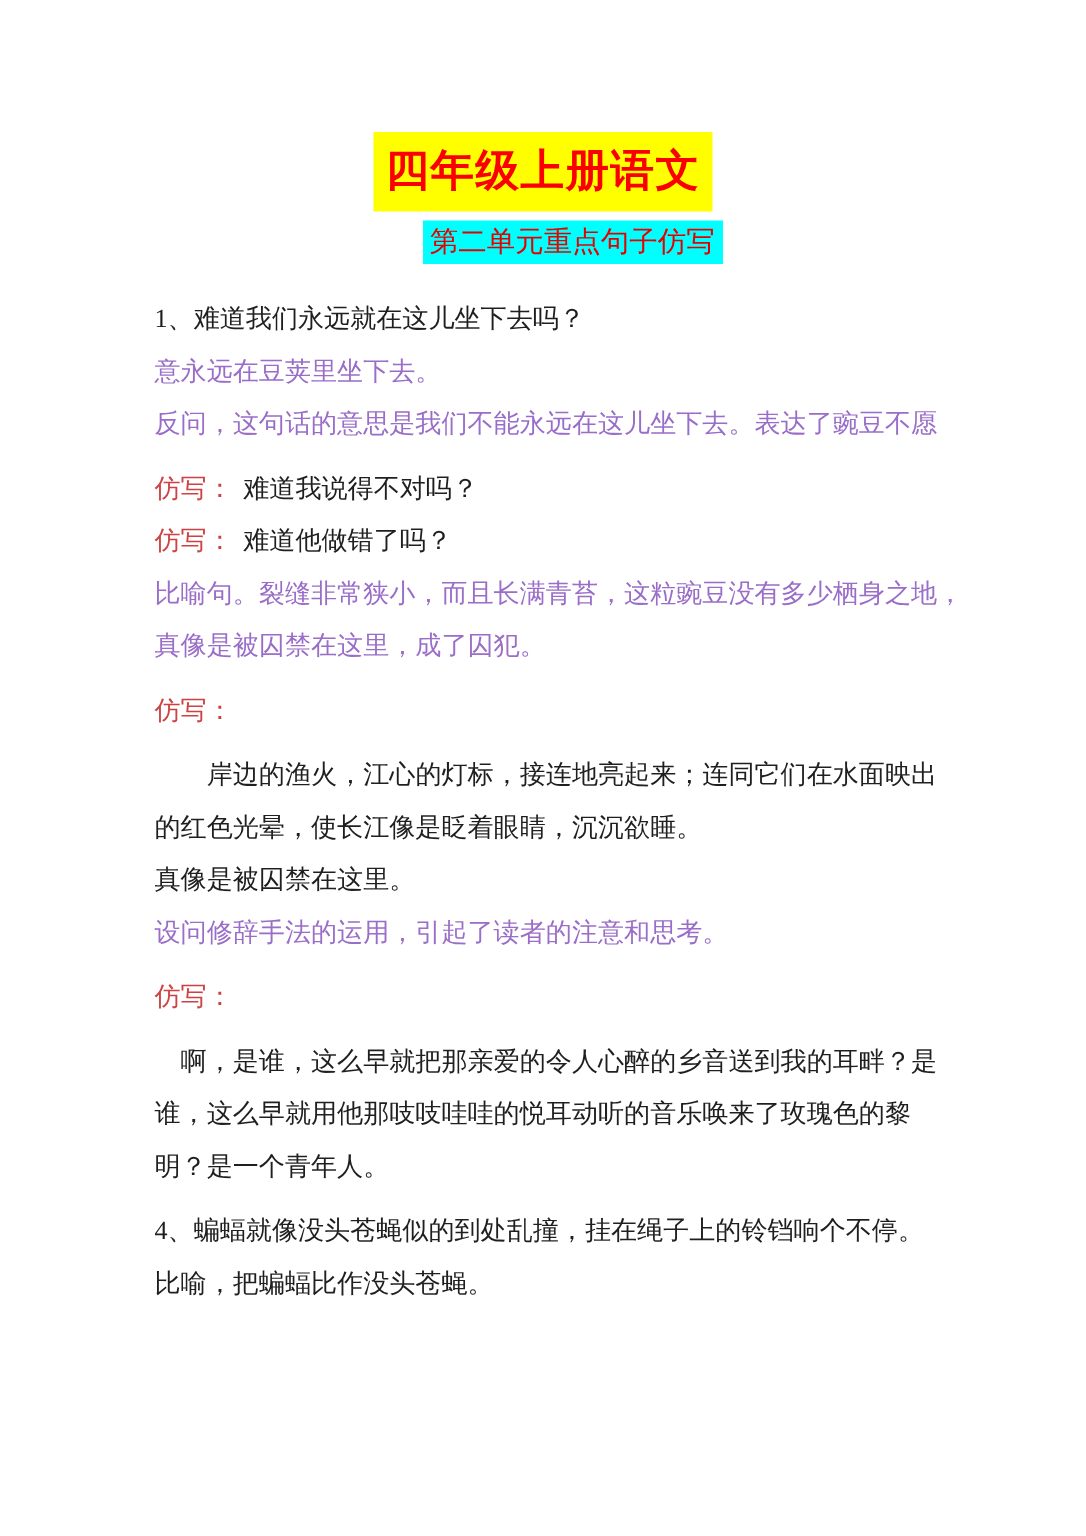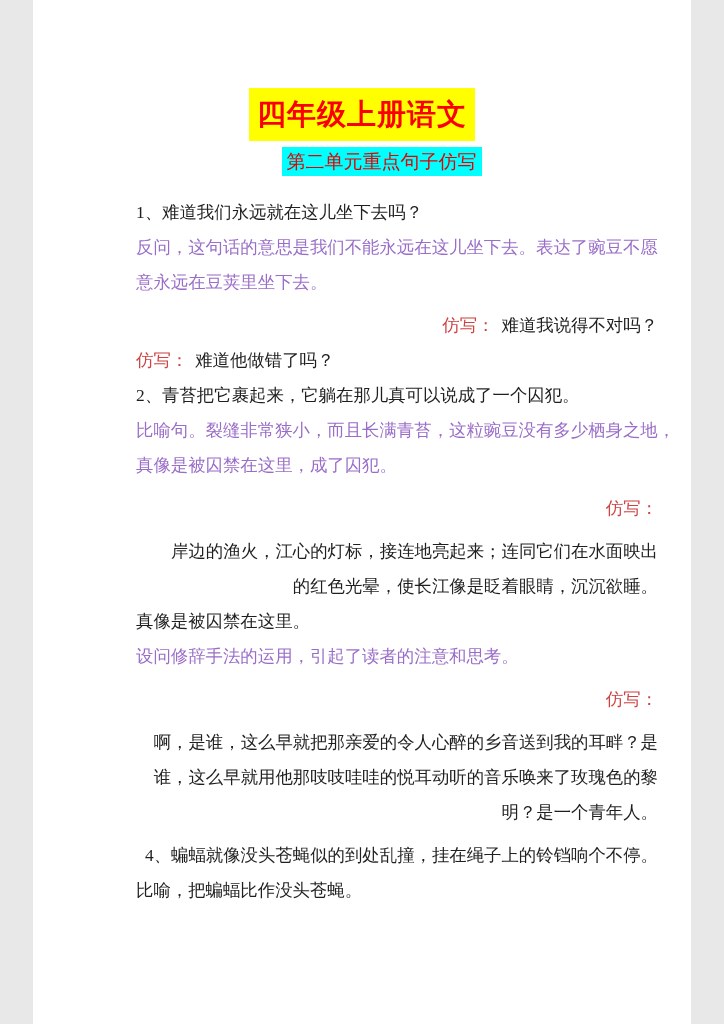--- a/index.html
+++ b/index.html
@@ -1,18 +1,18 @@
 <!DOCTYPE html>
 <html style="--k: #1F1F1F; --p: #9A6EC8; --r: #CD4343; --title-bg: #FFFF00; --title-color: #FA0000; --subtitle-bg: #00FFFF; --subtitle-color: #E60000;"><head>
 <meta charset="utf-8">
 <style>
   html,body{margin:0;padding:0;background:#e8e8e8;}
   .page{
     position:relative;
-    width:658px;height:1024px;
+    width:724px;height:1024px;
     margin:0 auto;
     background:#ffffff;
     font-family:"Liberation Serif","DejaVu Serif",serif;
     color:var(--k,#1f1f1f);
     overflow:hidden;
   }
   .header{padding-top:88px;text-align:center;}
   .doc-title{
     display:inline-block;
     background:var(--title-bg,#ffff00);
@@ -31,21 +31,21 @@
     font-size:19px;
     line-height:1;
     padding:5px 5px;
   }
   .body-area{
     margin:19px 0 16px 103px;
     width:522px;
     font-size:17.4px;
   }
   .para{margin:0;}
-  .para.spaced{margin-top:8px;text-align:right;}
+  .para.spaced{margin-top:8px;}
   .line{
     line-height:35px;
     white-space:nowrap;
   }
   .line.ind1{padding-left:1em;}
   .line.ind2{padding-left:2em;}
   .seg.k{color:var(--k,#1f1f1f);}
   .seg.p{color:var(--p,#9a6ec8);}
   .seg.r{color:var(--r,#cd4343);}
   .seg.r + .seg.k{margin-left:7px;}
@@ -58,31 +58,28 @@
     <span class="doc-title">四年级上册语文</span>
   </div>
   <div class="subtitle-row">
     <span class="doc-subtitle">第二单元重点句子仿写</span>
   </div>
   <div class="body-area" id="body-area">
       <div class="para">
         <div class="line"><span class="seg k">1、难道我们永远就在这儿坐下去吗？</span></div>
       </div>
       <div class="para">
+        <div class="line"><span class="seg p">意永远在豆荚里坐下去。</span></div>
         <div class="line"><span class="seg p">反问，这句话的意思是我们不能永远在这儿坐下去。表达了豌豆不愿</span></div>
-        <div class="line"><span class="seg p">意永远在豆荚里坐下去。</span></div>
       </div>
       <div class="para spaced">
         <div class="line"><span class="seg r">仿写：</span><span class="seg k">难道我说得不对吗？</span></div>
       </div>
       <div class="para">
         <div class="line"><span class="seg r">仿写：</span><span class="seg k">难道他做错了吗？</span></div>
-      </div>
-      <div class="para">
-        <div class="line"><span class="seg k">2、青苔把它裹起来，它躺在那儿真可以说成了一个囚犯。</span></div>
       </div>
       <div class="para">
         <div class="line"><span class="seg p">比喻句。裂缝非常狭小，而且长满青苔，这粒豌豆没有多少栖身之地，</span></div>
         <div class="line"><span class="seg p">真像是被囚禁在这里，成了囚犯。</span></div>
       </div>
       <div class="para spaced">
         <div class="line"><span class="seg r">仿写：</span></div>
       </div>
       <div class="para spaced">
         <div class="line ind2"><span class="seg k">岸边的渔火，江心的灯标，接连地亮起来；连同它们在水面映出</span></div>

